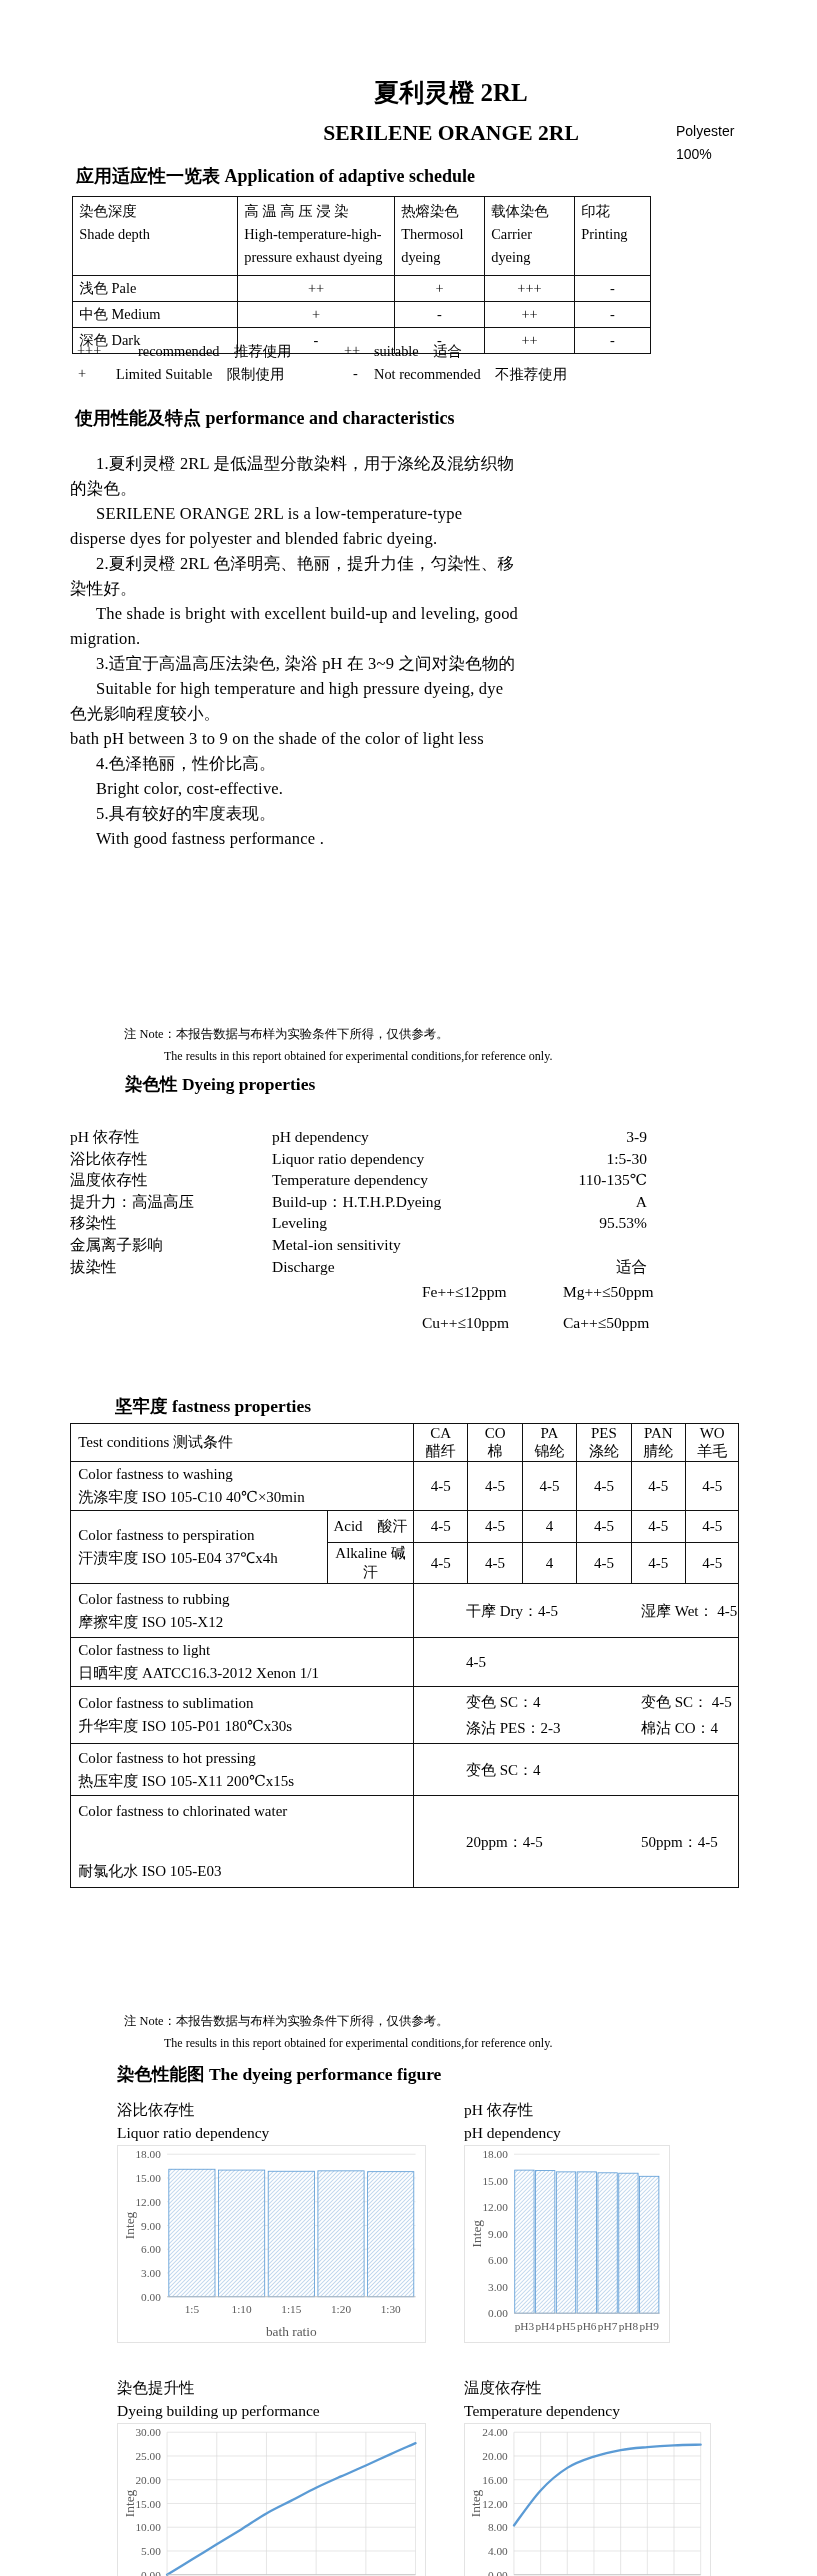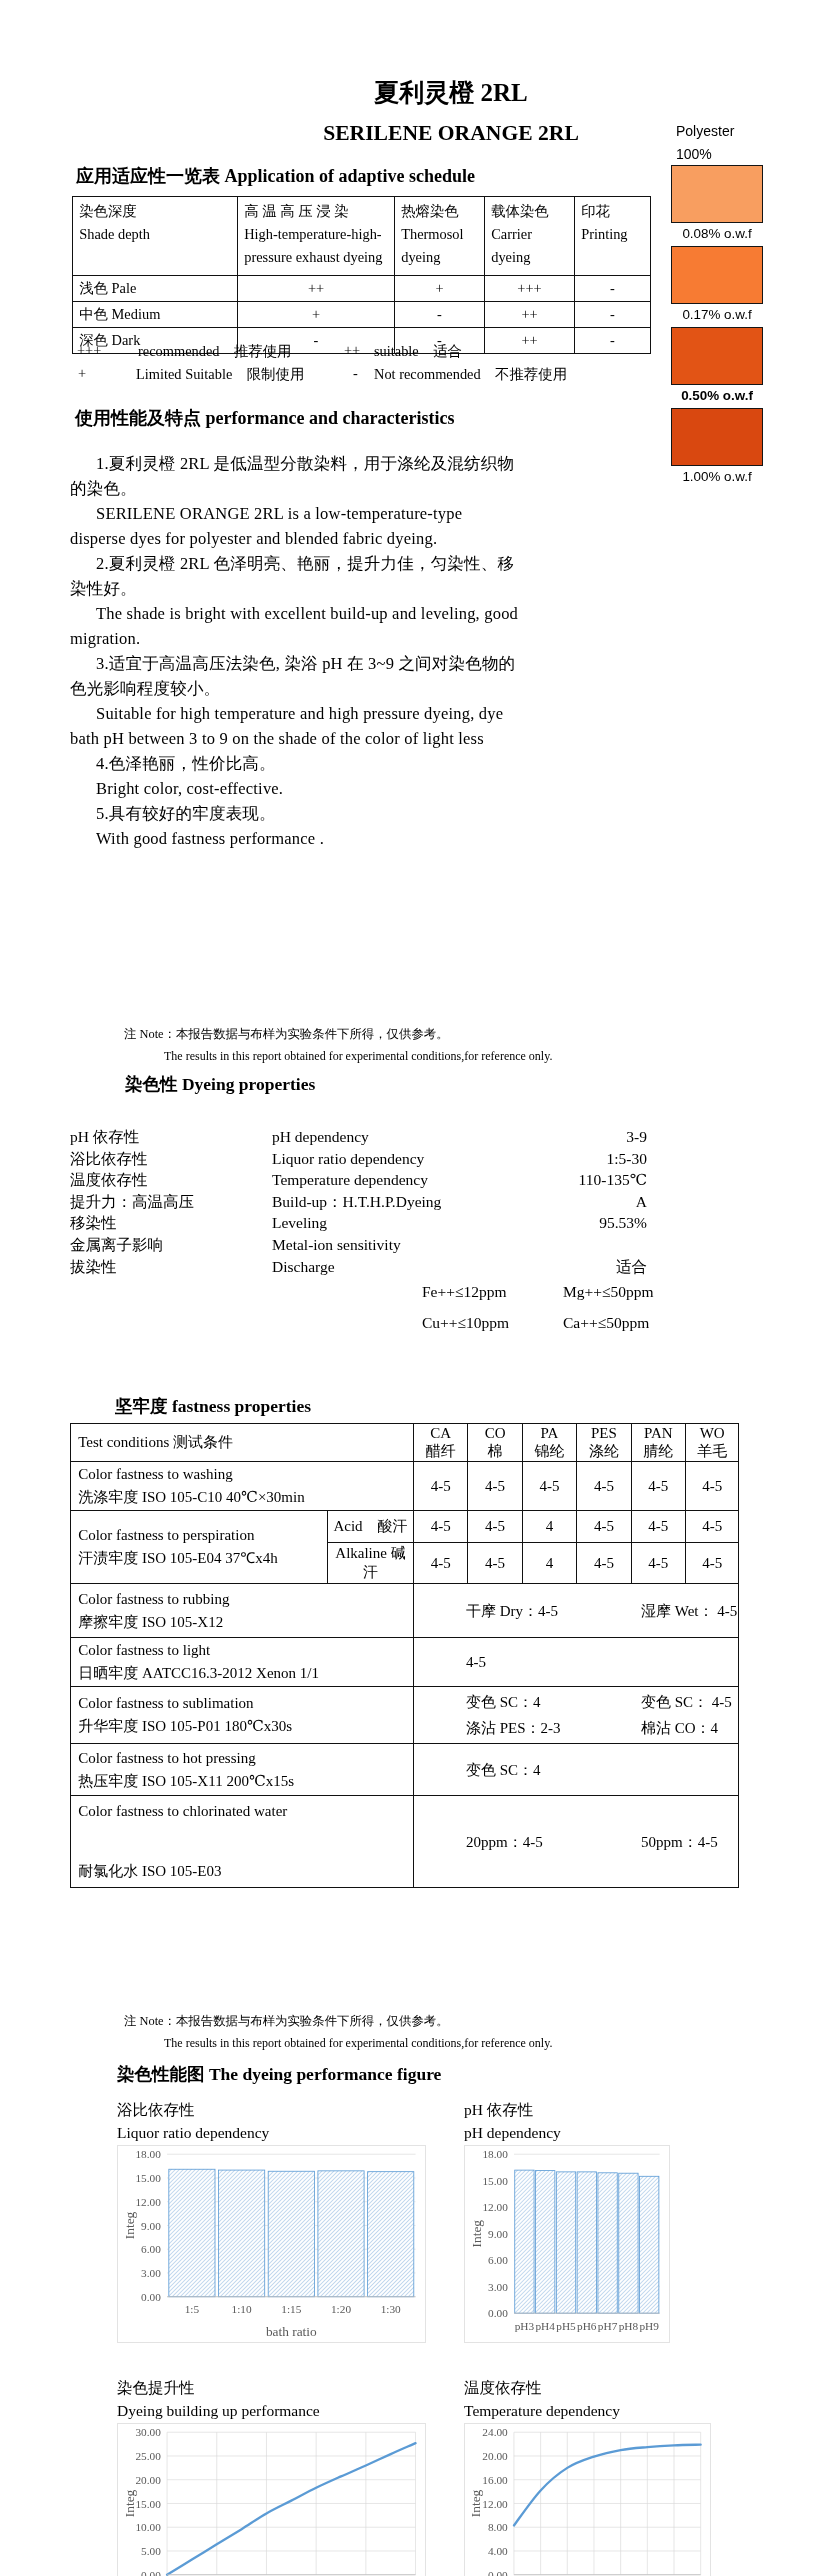--- a/index.html
+++ b/index.html
@@ -86,30 +86,20 @@
 </head>
 <body>
 
 <div class="page">
 
   <div class="abs title-cn">夏利灵橙 2RL</div>
   <div class="abs title-en">SERILENE ORANGE 2RL</div>
 
   <div class="abs fiber">Polyester</div>
   <div class="abs fiber-pc">100%</div>
-  <div class="abs swatch-stack">
-      <div class="swatch" style="background: rgb(248, 158, 96);"></div>
-      <div class="swatch-label">0.08% o.w.f</div>
-      <div class="swatch" style="background: rgb(247, 123, 51);"></div>
-      <div class="swatch-label">0.17% o.w.f</div>
-      <div class="swatch" style="background: rgb(226, 84, 21);"></div>
-      <div class="swatch-label bold">0.50% o.w.f</div>
-      <div class="swatch" style="background: rgb(217, 72, 16);"></div>
-      <div class="swatch-label">1.00% o.w.f</div>
-    </div>
 
   <div class="abs h-app">应用适应性一览表 Application of adaptive schedule</div>
   <div class="abs app-tbl-wrap">
       <table class="doc">
         <colgroup>
           <col style="width:165px">
           <col style="width:157px">
           <col style="width:90px">
           <col style="width:90px">
           <col style="width:76px">
@@ -165,38 +155,38 @@
       </table>
     </div>
   <div class="abs legend-row" style="left:0;top:342px;">
       <span style="left: 77px;">+++</span>
       <span style="left: 138px;">recommended　推荐使用</span>
       <span style="left: 344px;">++</span>
       <span style="left: 374px;">suitable　适合</span>
     </div>
   <div class="abs legend-row" style="left:0;top:365px;">
       <span style="left: 78px;">+</span>
-      <span style="left: 136px;">Limited Suitable　限制使用</span>
+      <span style="left: 116px;">Limited Suitable　限制使用</span>
       <span style="left: 353px;">-</span>
       <span style="left: 374px;">Not recommended　不推荐使用</span>
     </div>
 
   <div class="abs h-perf">使用性能及特点 performance and characteristics</div>
   <div class="abs paras">
       <div class="pline ind">1.夏利灵橙 2RL 是低温型分散染料，用于涤纶及混纺织物</div>
       <div class="pline">的染色。</div>
       <div class="pline ind">SERILENE ORANGE 2RL is a low-temperature-type</div>
       <div class="pline">disperse dyes for polyester and blended fabric dyeing.</div>
       <div class="pline ind">2.夏利灵橙 2RL 色泽明亮、艳丽，提升力佳，匀染性、移</div>
       <div class="pline">染性好。</div>
       <div class="pline ind">The shade is bright with excellent build-up and leveling, good</div>
       <div class="pline">migration.</div>
       <div class="pline ind">3.适宜于高温高压法染色, 染浴 pH 在 3~9 之间对染色物的</div>
+      <div class="pline ind">Suitable for high temperature and high pressure dyeing, dye</div>
       <div class="pline">色光影响程度较小。</div>
-      <div class="pline ind">Suitable for high temperature and high pressure dyeing, dye</div>
       <div class="pline">bath pH between 3 to 9 on the shade of the color of light less</div>
       <div class="pline ind">4.色泽艳丽，性价比高。</div>
       <div class="pline ind">Bright color, cost-effective.</div>
       <div class="pline ind">5.具有较好的牢度表现。</div>
       <div class="pline ind">With good fastness performance .</div>
     </div>
 
   <div class="abs note" style="left:0;top:1026px;">
     <div class="n1">注 Note：本报告数据与布样为实验条件下所得，仅供参考。</div>
     <div class="n2">The results in this report obtained for experimental conditions,for reference only.</div>

